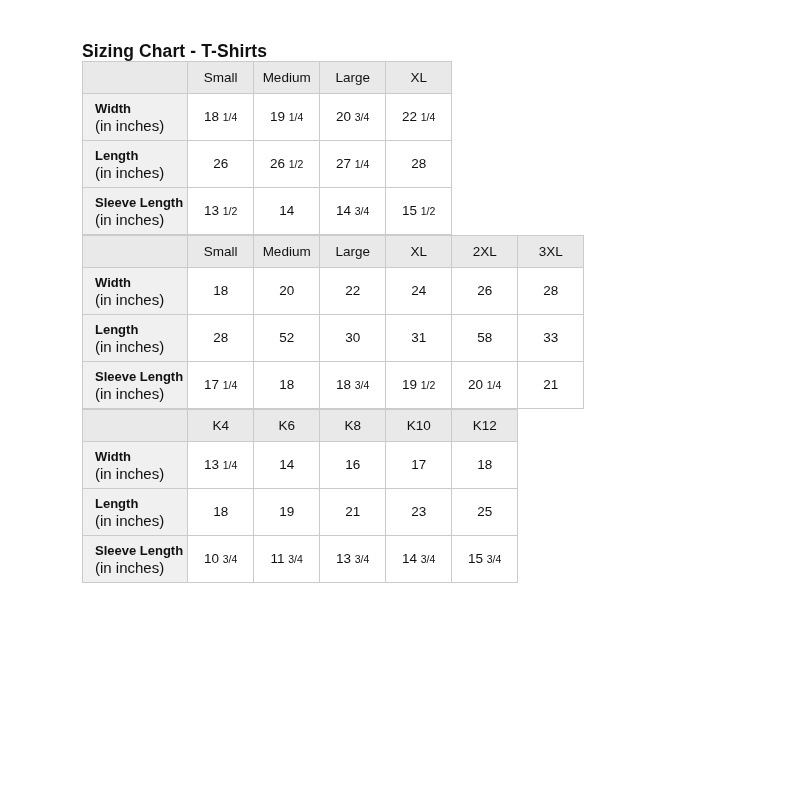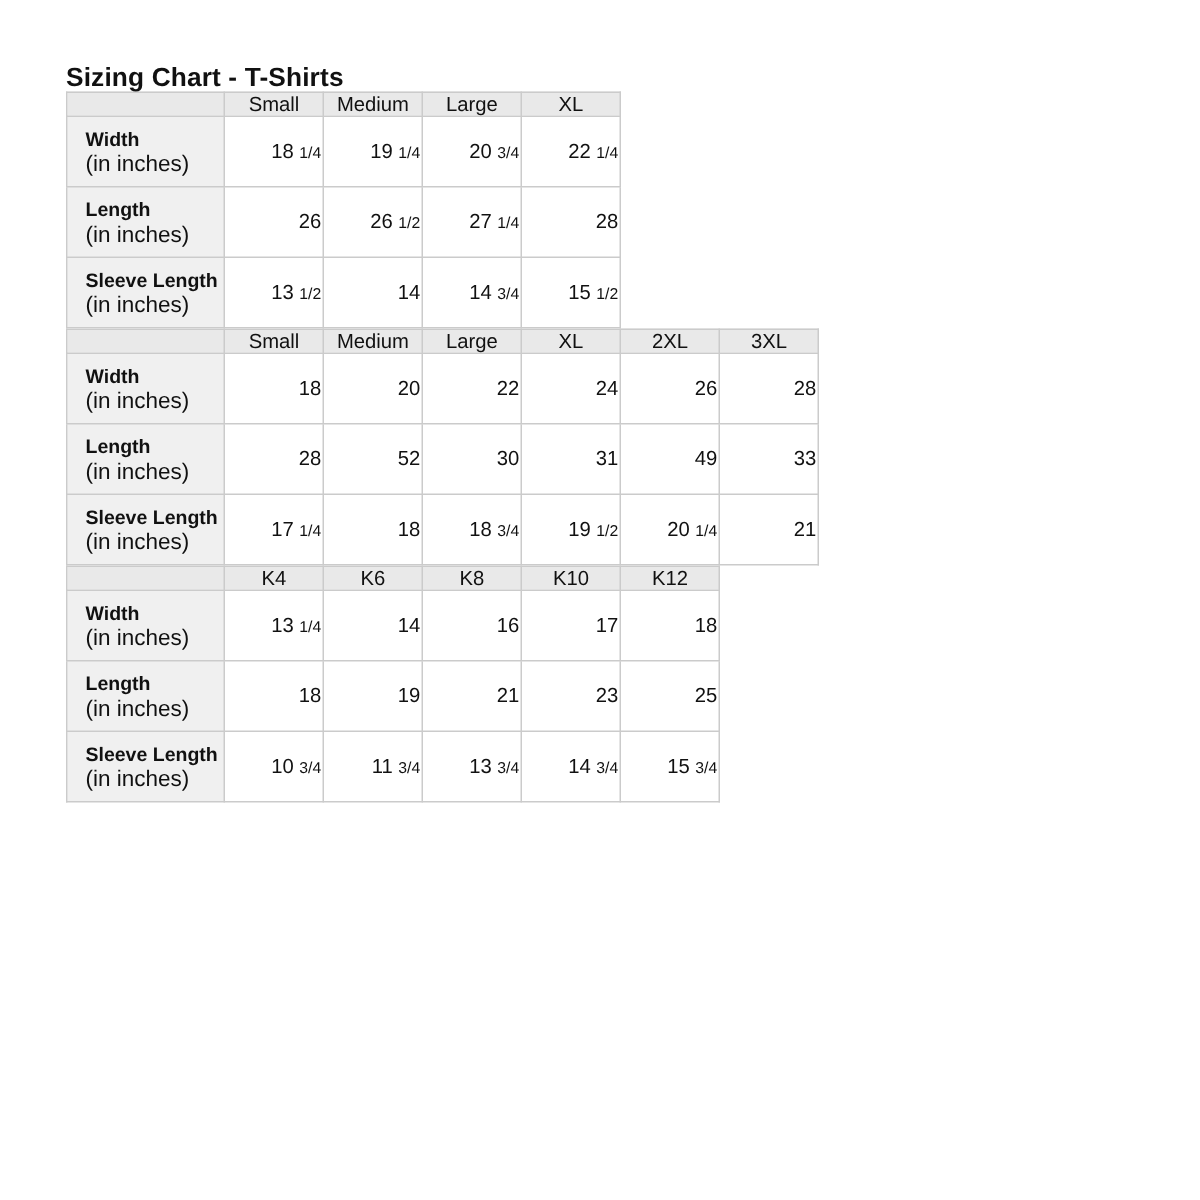--- a/index.html
+++ b/index.html
@@ -9,21 +9,21 @@
   }
   body {
     width: 800px;
     height: 800px;
     font-family: "Liberation Sans", sans-serif;
     color: #111111;
     overflow: hidden;
   }
   .page {
     box-sizing: border-box;
-    padding: 43px 40px 0 44px;
+    padding: 43px 40px 0 82px;
   }
   .page-title {
     font-size: 17.5px;
     font-weight: 700;
     line-height: 1;
     margin: 0;
     letter-spacing: 0.1px;
   }
   .section-heading {
     font-size: 16.5px;
@@ -40,21 +40,21 @@
     background: #ffffff;
   }
   table.size-table th,
   table.size-table td {
     border: 1px solid #cbcbcb;
   }
   thead th {
     background: #e9e9e9;
     font-weight: 400;
     font-size: 13.5px;
-    height: 16px;
+    height: 32px;
     padding: 0 8px;
     text-align: center;
     box-sizing: border-box;
   }
   th.corner-cell {
     width: 105px;
     min-width: 105px;
   }
   th.col-header {
     width: 66px;
@@ -78,21 +78,21 @@
   .row-sublabel {
     font-weight: 400;
     font-size: 15px;
     line-height: 17px;
   }
   td.value-cell {
     width: 66px;
     min-width: 66px;
     height: 46px;
     box-sizing: border-box;
-    text-align: right;
+    text-align: center;
     vertical-align: middle;
     font-size: 13.5px;
     white-space: nowrap;
   }
   .frac {
     font-size: 10.5px;
   }
 </style>
 </head>
 <body>
@@ -174,21 +174,21 @@
             </tr>
             <tr>
               <td class="label-cell">
                 <div class="row-label">Length</div>
                 <div class="row-sublabel">(in inches)</div>
               </td>
               <td class="value-cell">28</td>
               <td class="value-cell">52</td>
               <td class="value-cell">30</td>
               <td class="value-cell">31</td>
-              <td class="value-cell">49</td>
+              <td class="value-cell">58</td>
               <td class="value-cell">33</td>
             </tr>
             <tr>
               <td class="label-cell">
                 <div class="row-label">Sleeve Length</div>
                 <div class="row-sublabel">(in inches)</div>
               </td>
               <td class="value-cell">17 <span class="frac">1/4</span></td>
               <td class="value-cell">18</td>
               <td class="value-cell">18 <span class="frac">3/4</span></td>

